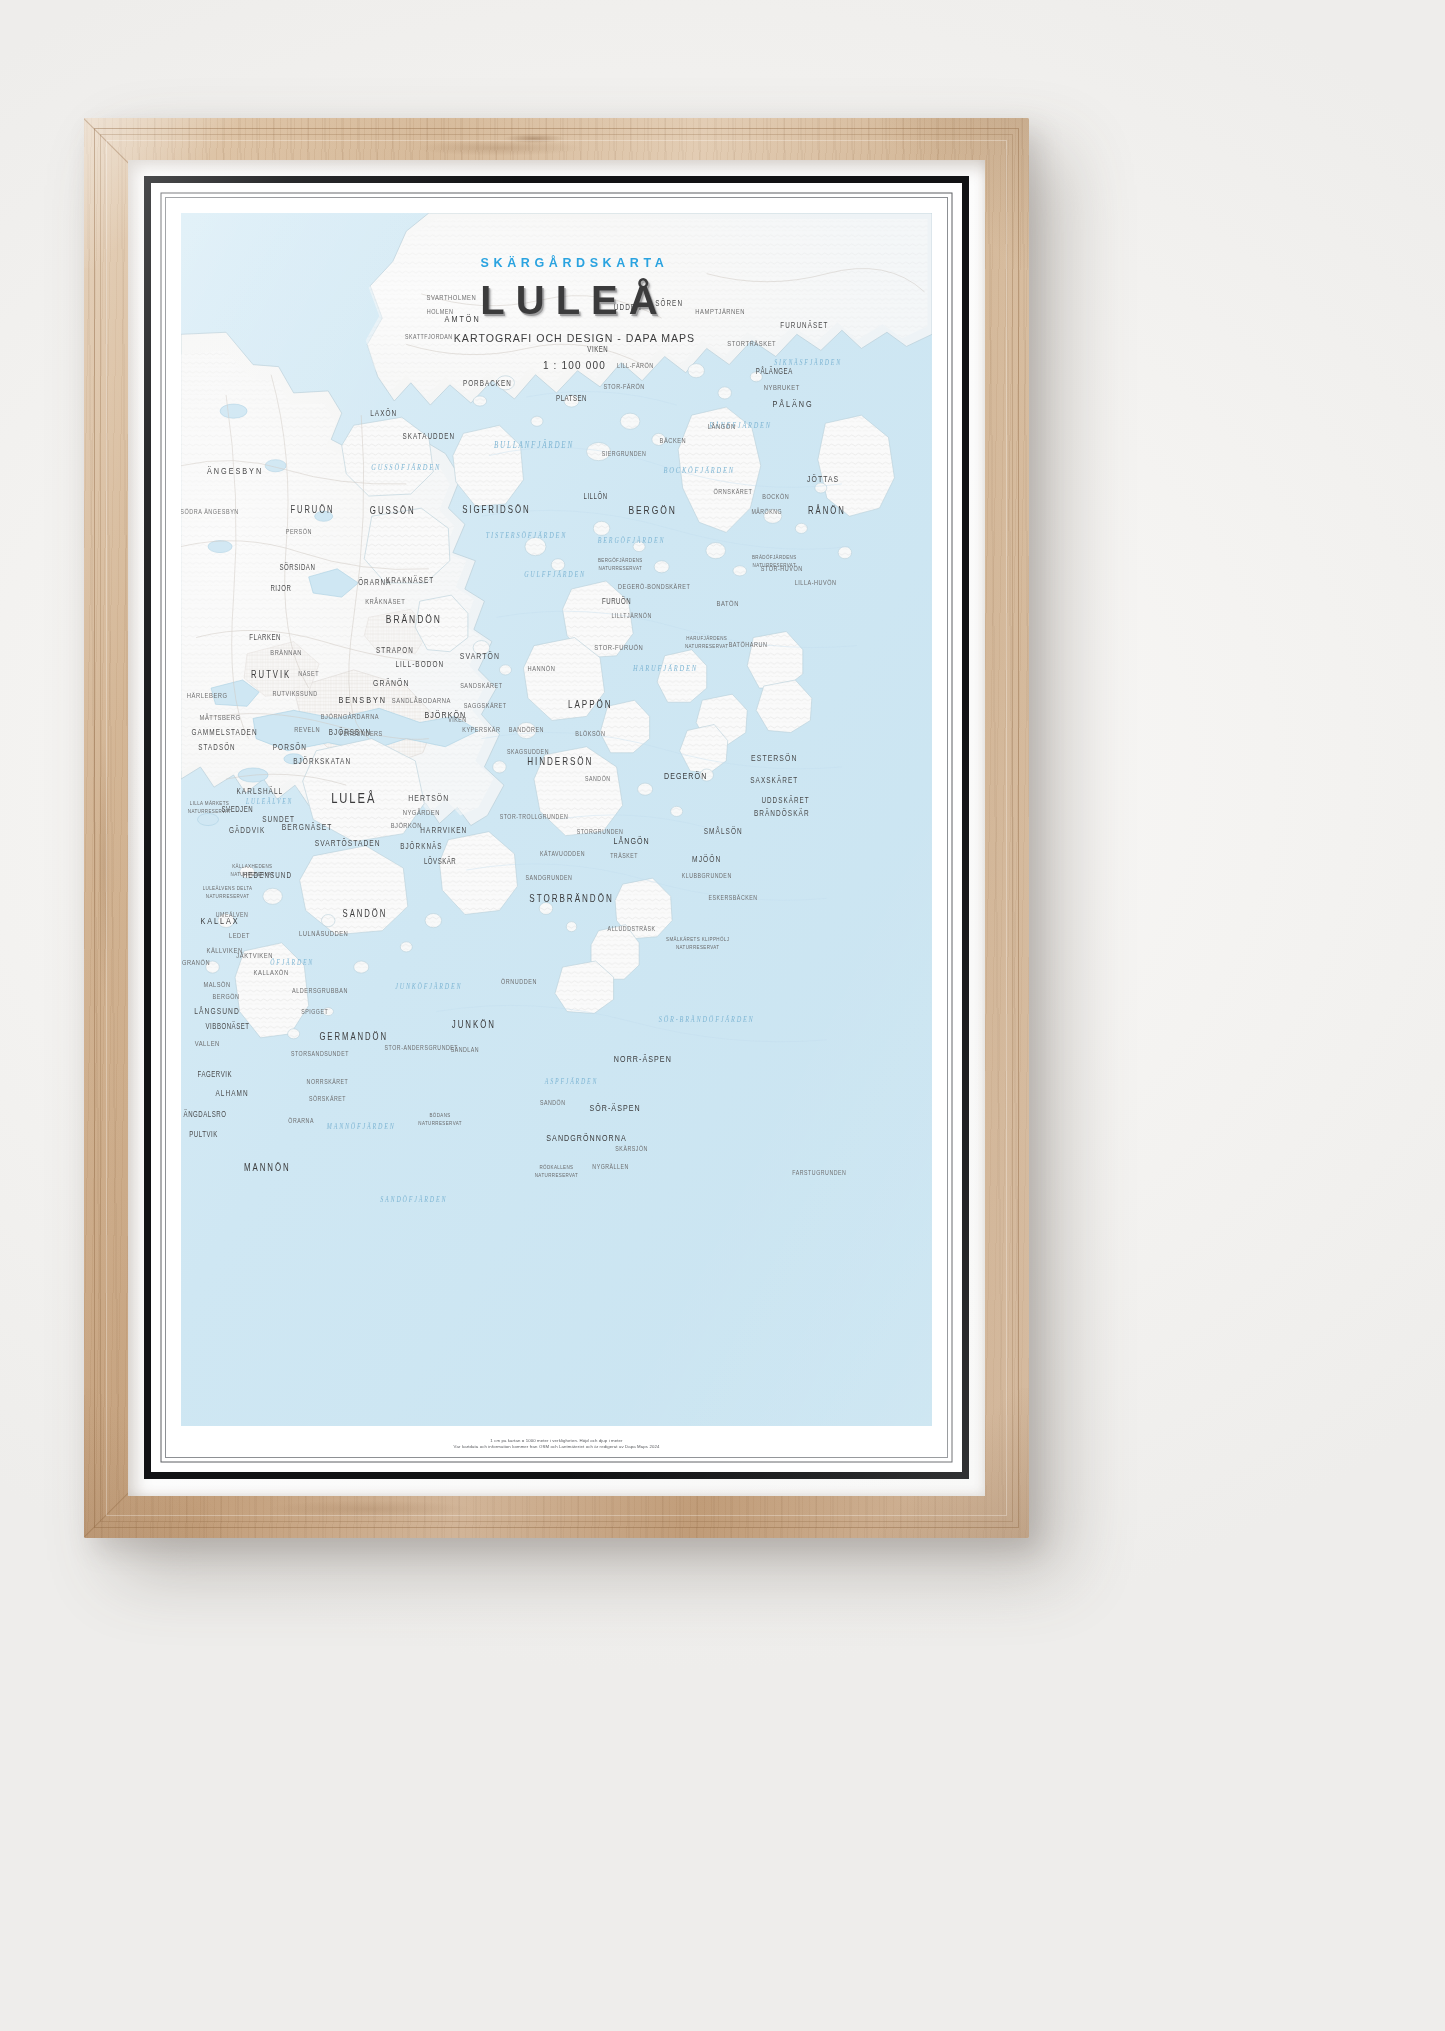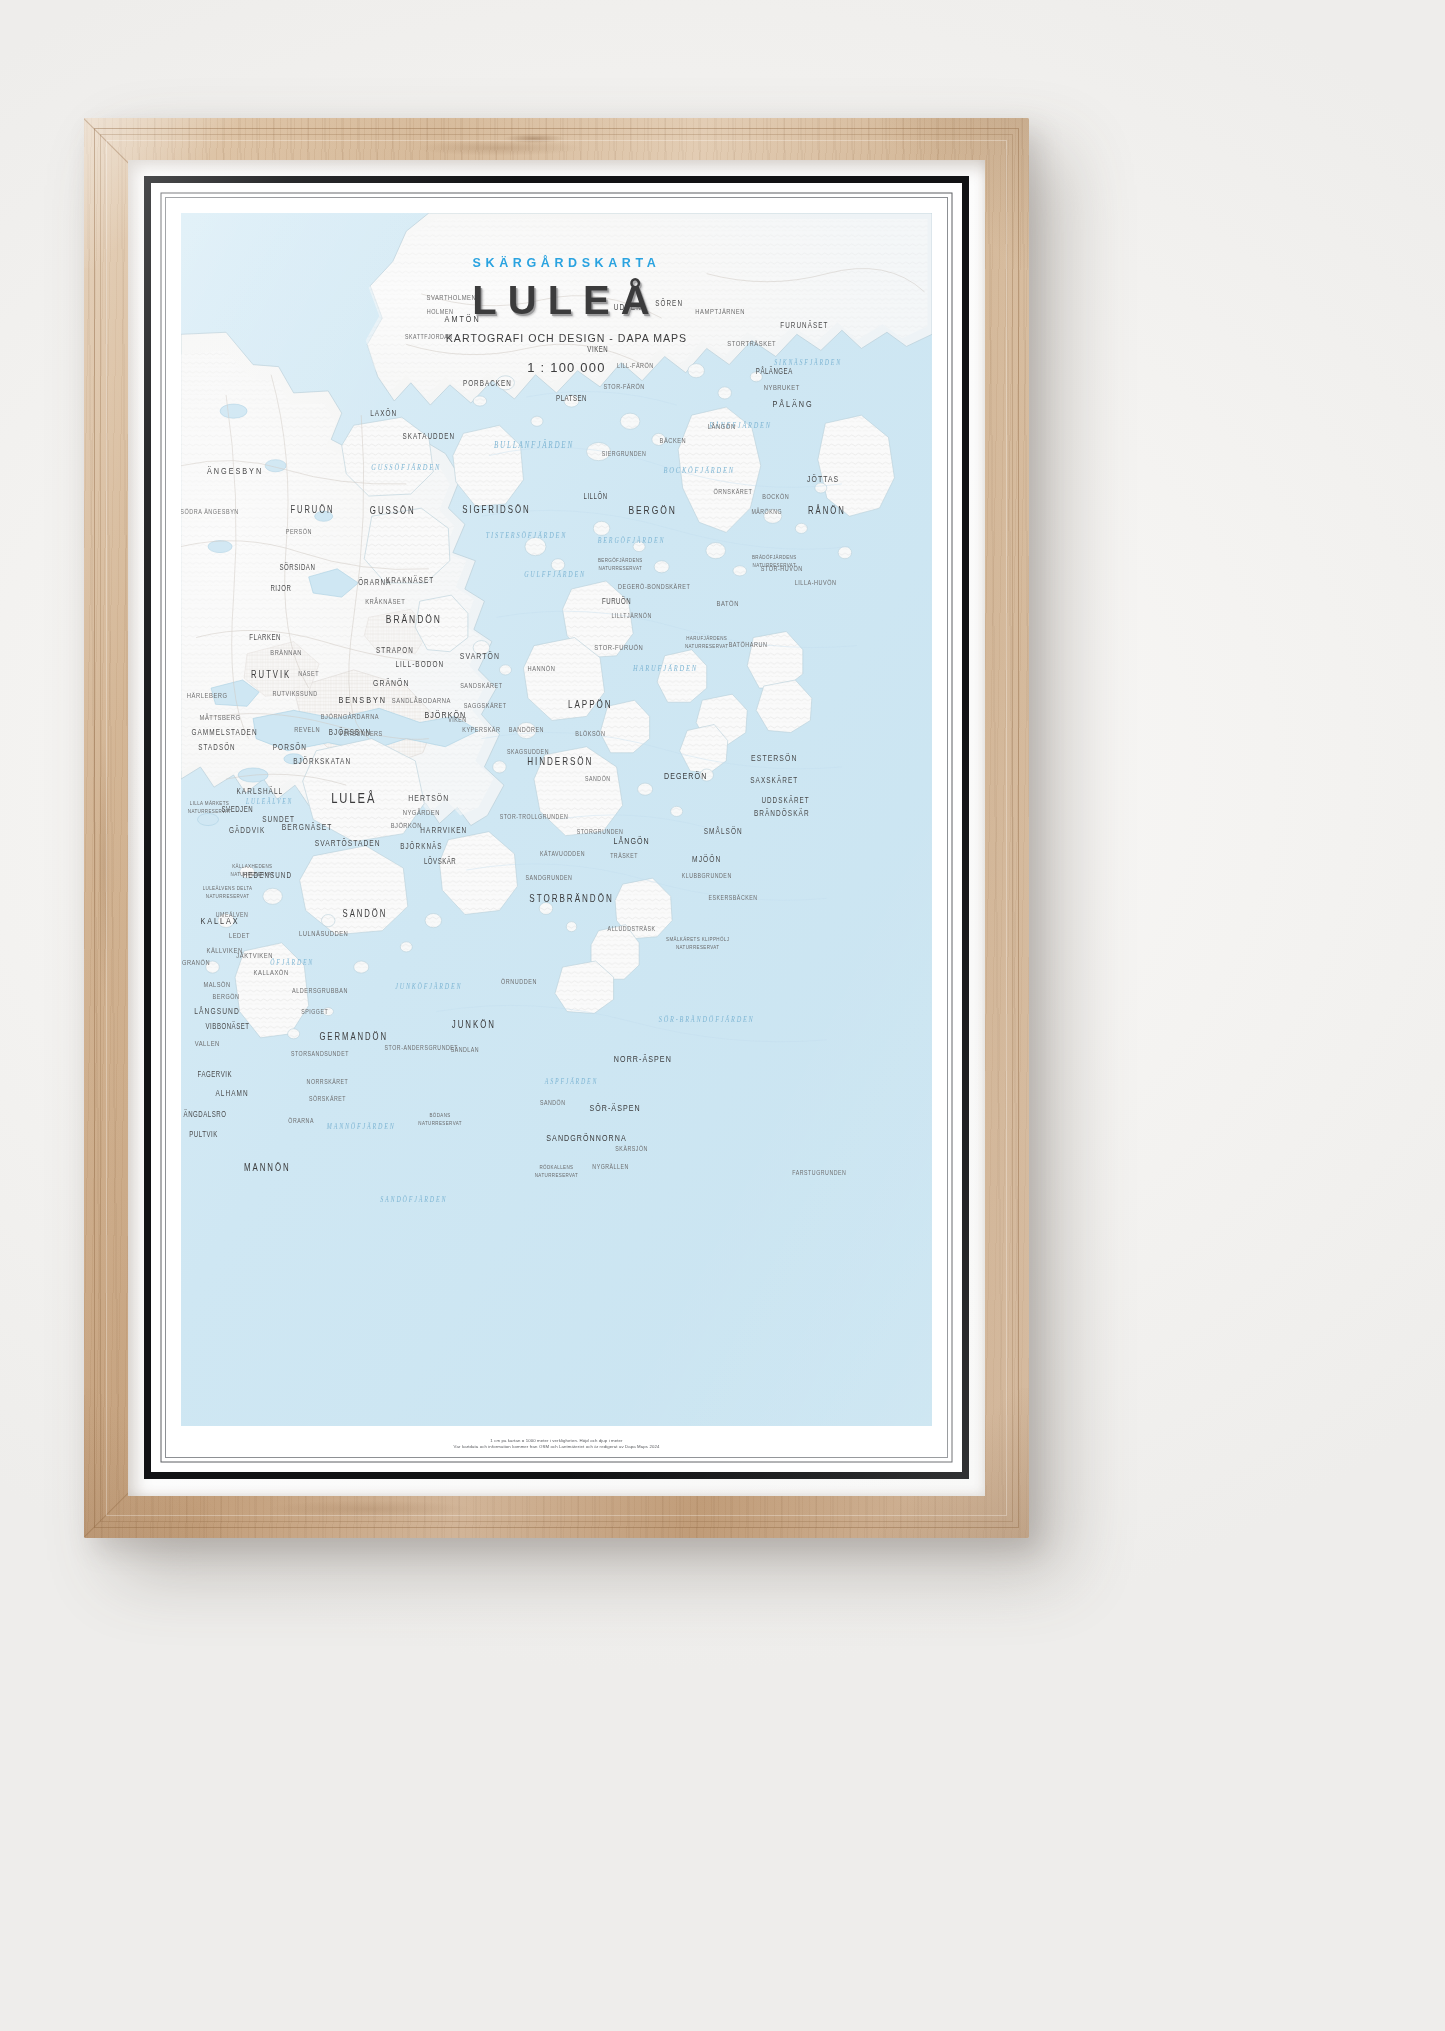--- a/index.html
+++ b/index.html
@@ -126,36 +126,36 @@
     position:absolute;
     left:167px;top:199px;width:779px;height:1257px;
     background:#ffffff;
     overflow:hidden;
   }
 
   
   #titleblock{
     position:absolute;left:0;top:57px;width:100%;
     text-align:center;z-index:40;pointer-events:none;
-    padding-left:10px;
+    padding-left:18px;
   }
   #supertitle{
     font-size:12.5px;letter-spacing:4.6px;font-weight:700;
     color:#2aa3e0;margin:0 0 10px 0;
   }
   #maintitle{
     font-size:40px;letter-spacing:11px;font-weight:700;
     color:#3b3b3c;margin:0 0 12px 0;line-height:1;
     text-shadow:1.5px 1.5px 0 rgba(120,120,122,.55), 2.5px 2.5px 2px rgba(90,90,92,.30);
   }
   #credit{
     font-size:10.6px;letter-spacing:1.0px;color:#3c3c3d;margin:0 0 16px 0;
   }
   #scaletext{
-    font-size:13px;letter-spacing:1.2px;color:#3c3c3d;margin:0;
+    font-size:10px;letter-spacing:1.2px;color:#3c3c3d;margin:0;
   }
 
   
   #map-area{
     position:absolute;left:14px;top:14px;right:14px;bottom:30px;
     background:#d3e8f3;
     overflow:hidden;
   }
   #map-area svg{display:block;width:100%;height:100%;}
 

